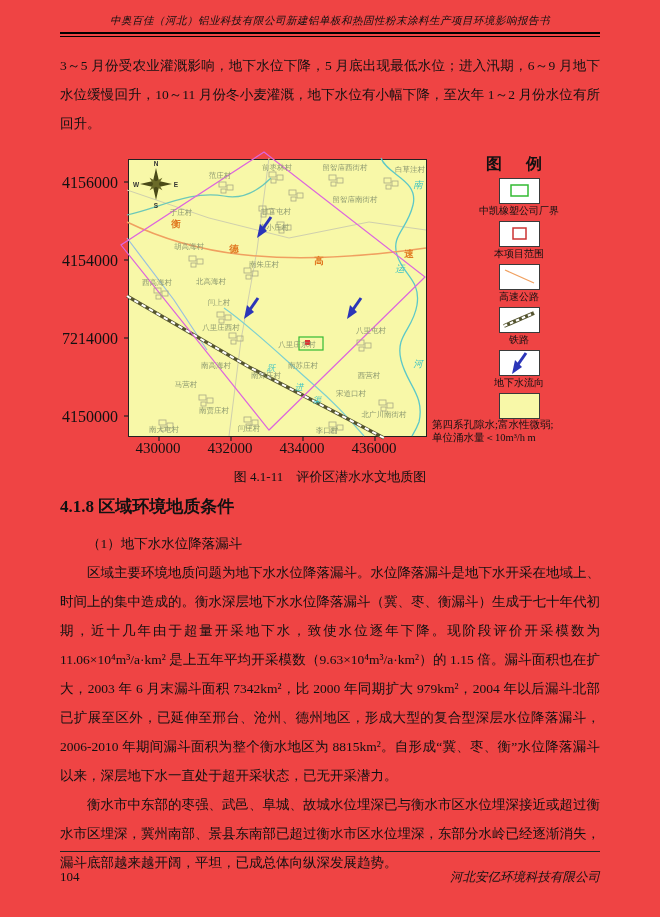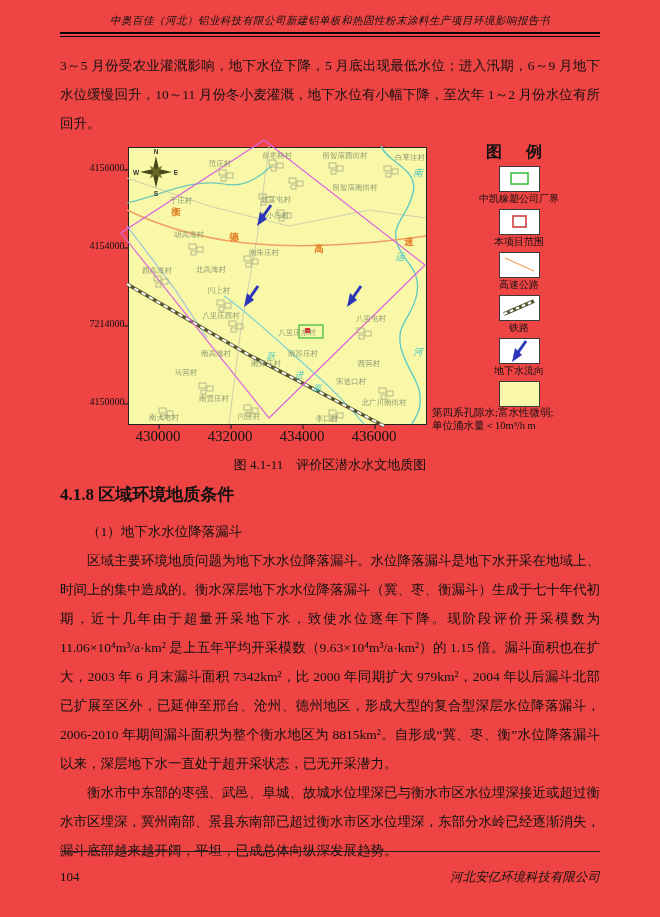--- a/index.html
+++ b/index.html
@@ -3,24 +3,24 @@
 <meta charset="utf-8">
 <style>
   html,body{margin:0;padding:0;background:#888;}
   .page{position:relative;width:660px;height:917px;margin:0 auto;background:#ef4444;
         font-family:"Liberation Serif","DejaVu Serif",serif;color:#111;overflow:hidden;}
   .header{margin:14px 60px 0;text-align:center;font-size:10.5px;font-style:italic;
           letter-spacing:.5px;white-space:nowrap;}
   .header-rule{margin:4px 60px 0;height:2.2px;border-top:2.6px solid #000;border-bottom:1px solid #000;}
   .content{margin:0 60px;}
   .body-text{font-size:13.5px;line-height:29px;text-align:justify;}
-  .p1{margin:14px 0 4px;}
+  .p1{margin:14px 0 16px;}
   .figure{position:relative;height:306px;margin-top:4px;}
   .map-svg{position:absolute;left:68px;top:5px;background:#f8f8a8;border:1.5px solid #222;overflow:visible;}
-  .y-label{position:absolute;left:16px;width:62px;text-align:center;font-size:10px;}
+  .y-label{position:absolute;left:2px;width:62px;text-align:left;font-size:16px;}
   .x-label{position:absolute;width:60px;text-align:center;font-size:15px;top:286px;}
   .legend{position:absolute;left:368px;top:0;width:176px;}
   .legend-inner{width:150px;margin-left:16px;text-align:center;}
   .legend-title{font-size:16px;font-weight:bold;letter-spacing:10px;margin:0 0 3px 0;}
   .legend-item{margin-bottom:3px;}
   .legend-box{width:39px;height:24px;border:1.7px solid #3a3a3a;background:#fff;margin:0 auto;
               display:flex;align-items:center;justify-content:center;}
   .legend-box.yellow{background:#f8f8a8;}
   .legend-caption{font-size:10px;line-height:14px;}
   .legend-caption-wide{font-size:10.5px;line-height:12.5px;text-align:left;width:200px;margin-left:-12px;}

